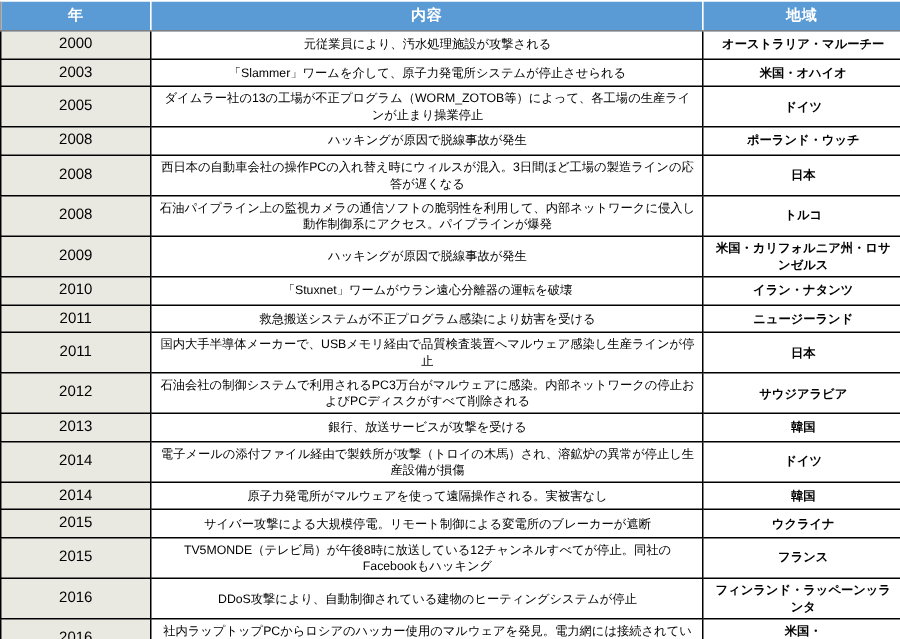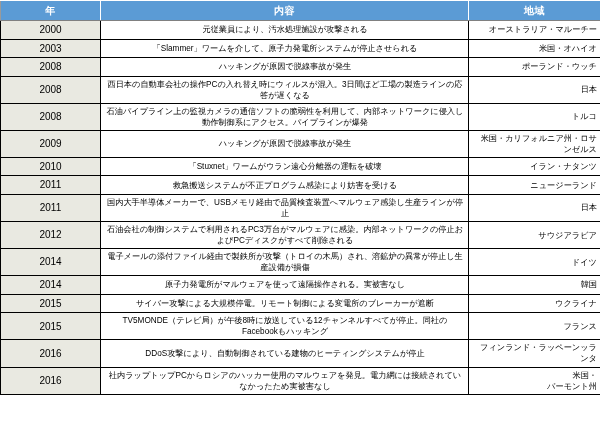--- a/index.html
+++ b/index.html
@@ -61,22 +61,22 @@
     font-size: 10px;
     font-weight: normal;
     padding: 2px 2px;
   }
   tbody td.cell-content {
     text-align: center;
     padding-left: 5px;
     padding-right: 4px;
   }
   tbody td.cell-region {
-    text-align: right;
-    font-weight: normal;
+    text-align: center;
+    font-weight: bold;
     font-size: 8.2px;
     padding-left: 5px;
   }
 
   
   tbody td.cell-region .region-line { display: block; }
 </style>
 </head>
 <body>
 
@@ -102,20 +102,27 @@
         </td>
       </tr>
       <tr>
         <td class="cell-year">2003</td>
         <td class="cell-content">「Slammer」ワームを介して、原子力発電所システムが停止させられる</td>
         <td class="cell-region">
           <span class="region-line">米国・オハイオ</span>
         </td>
       </tr>
       <tr>
+        <td class="cell-year">2005</td>
+        <td class="cell-content">ダイムラー社の13の工場が不正プログラム（WORM_ZOTOB等）によって、各工場の生産ラインが止まり操業停止</td>
+        <td class="cell-region">
+          <span class="region-line">ドイツ</span>
+        </td>
+      </tr>
+      <tr>
         <td class="cell-year">2008</td>
         <td class="cell-content">ハッキングが原因で脱線事故が発生</td>
         <td class="cell-region">
           <span class="region-line">ポーランド・ウッチ</span>
         </td>
       </tr>
       <tr>
         <td class="cell-year">2008</td>
         <td class="cell-content">西日本の自動車会社の操作PCの入れ替え時にウィルスが混入。3日間ほど工場の製造ラインの応答が遅くなる</td>
         <td class="cell-region">
@@ -158,20 +165,27 @@
         </td>
       </tr>
       <tr>
         <td class="cell-year">2012</td>
         <td class="cell-content">石油会社の制御システムで利用されるPC3万台がマルウェアに感染。内部ネットワークの停止およびPCディスクがすべて削除される</td>
         <td class="cell-region">
           <span class="region-line">サウジアラビア</span>
         </td>
       </tr>
       <tr>
+        <td class="cell-year">2013</td>
+        <td class="cell-content">銀行、放送サービスが攻撃を受ける</td>
+        <td class="cell-region">
+          <span class="region-line">韓国</span>
+        </td>
+      </tr>
+      <tr>
         <td class="cell-year">2014</td>
         <td class="cell-content">電子メールの添付ファイル経由で製鉄所が攻撃（トロイの木馬）され、溶鉱炉の異常が停止し生産設備が損傷</td>
         <td class="cell-region">
           <span class="region-line">ドイツ</span>
         </td>
       </tr>
       <tr>
         <td class="cell-year">2014</td>
         <td class="cell-content">原子力発電所がマルウェアを使って遠隔操作される。実被害なし</td>
         <td class="cell-region">

